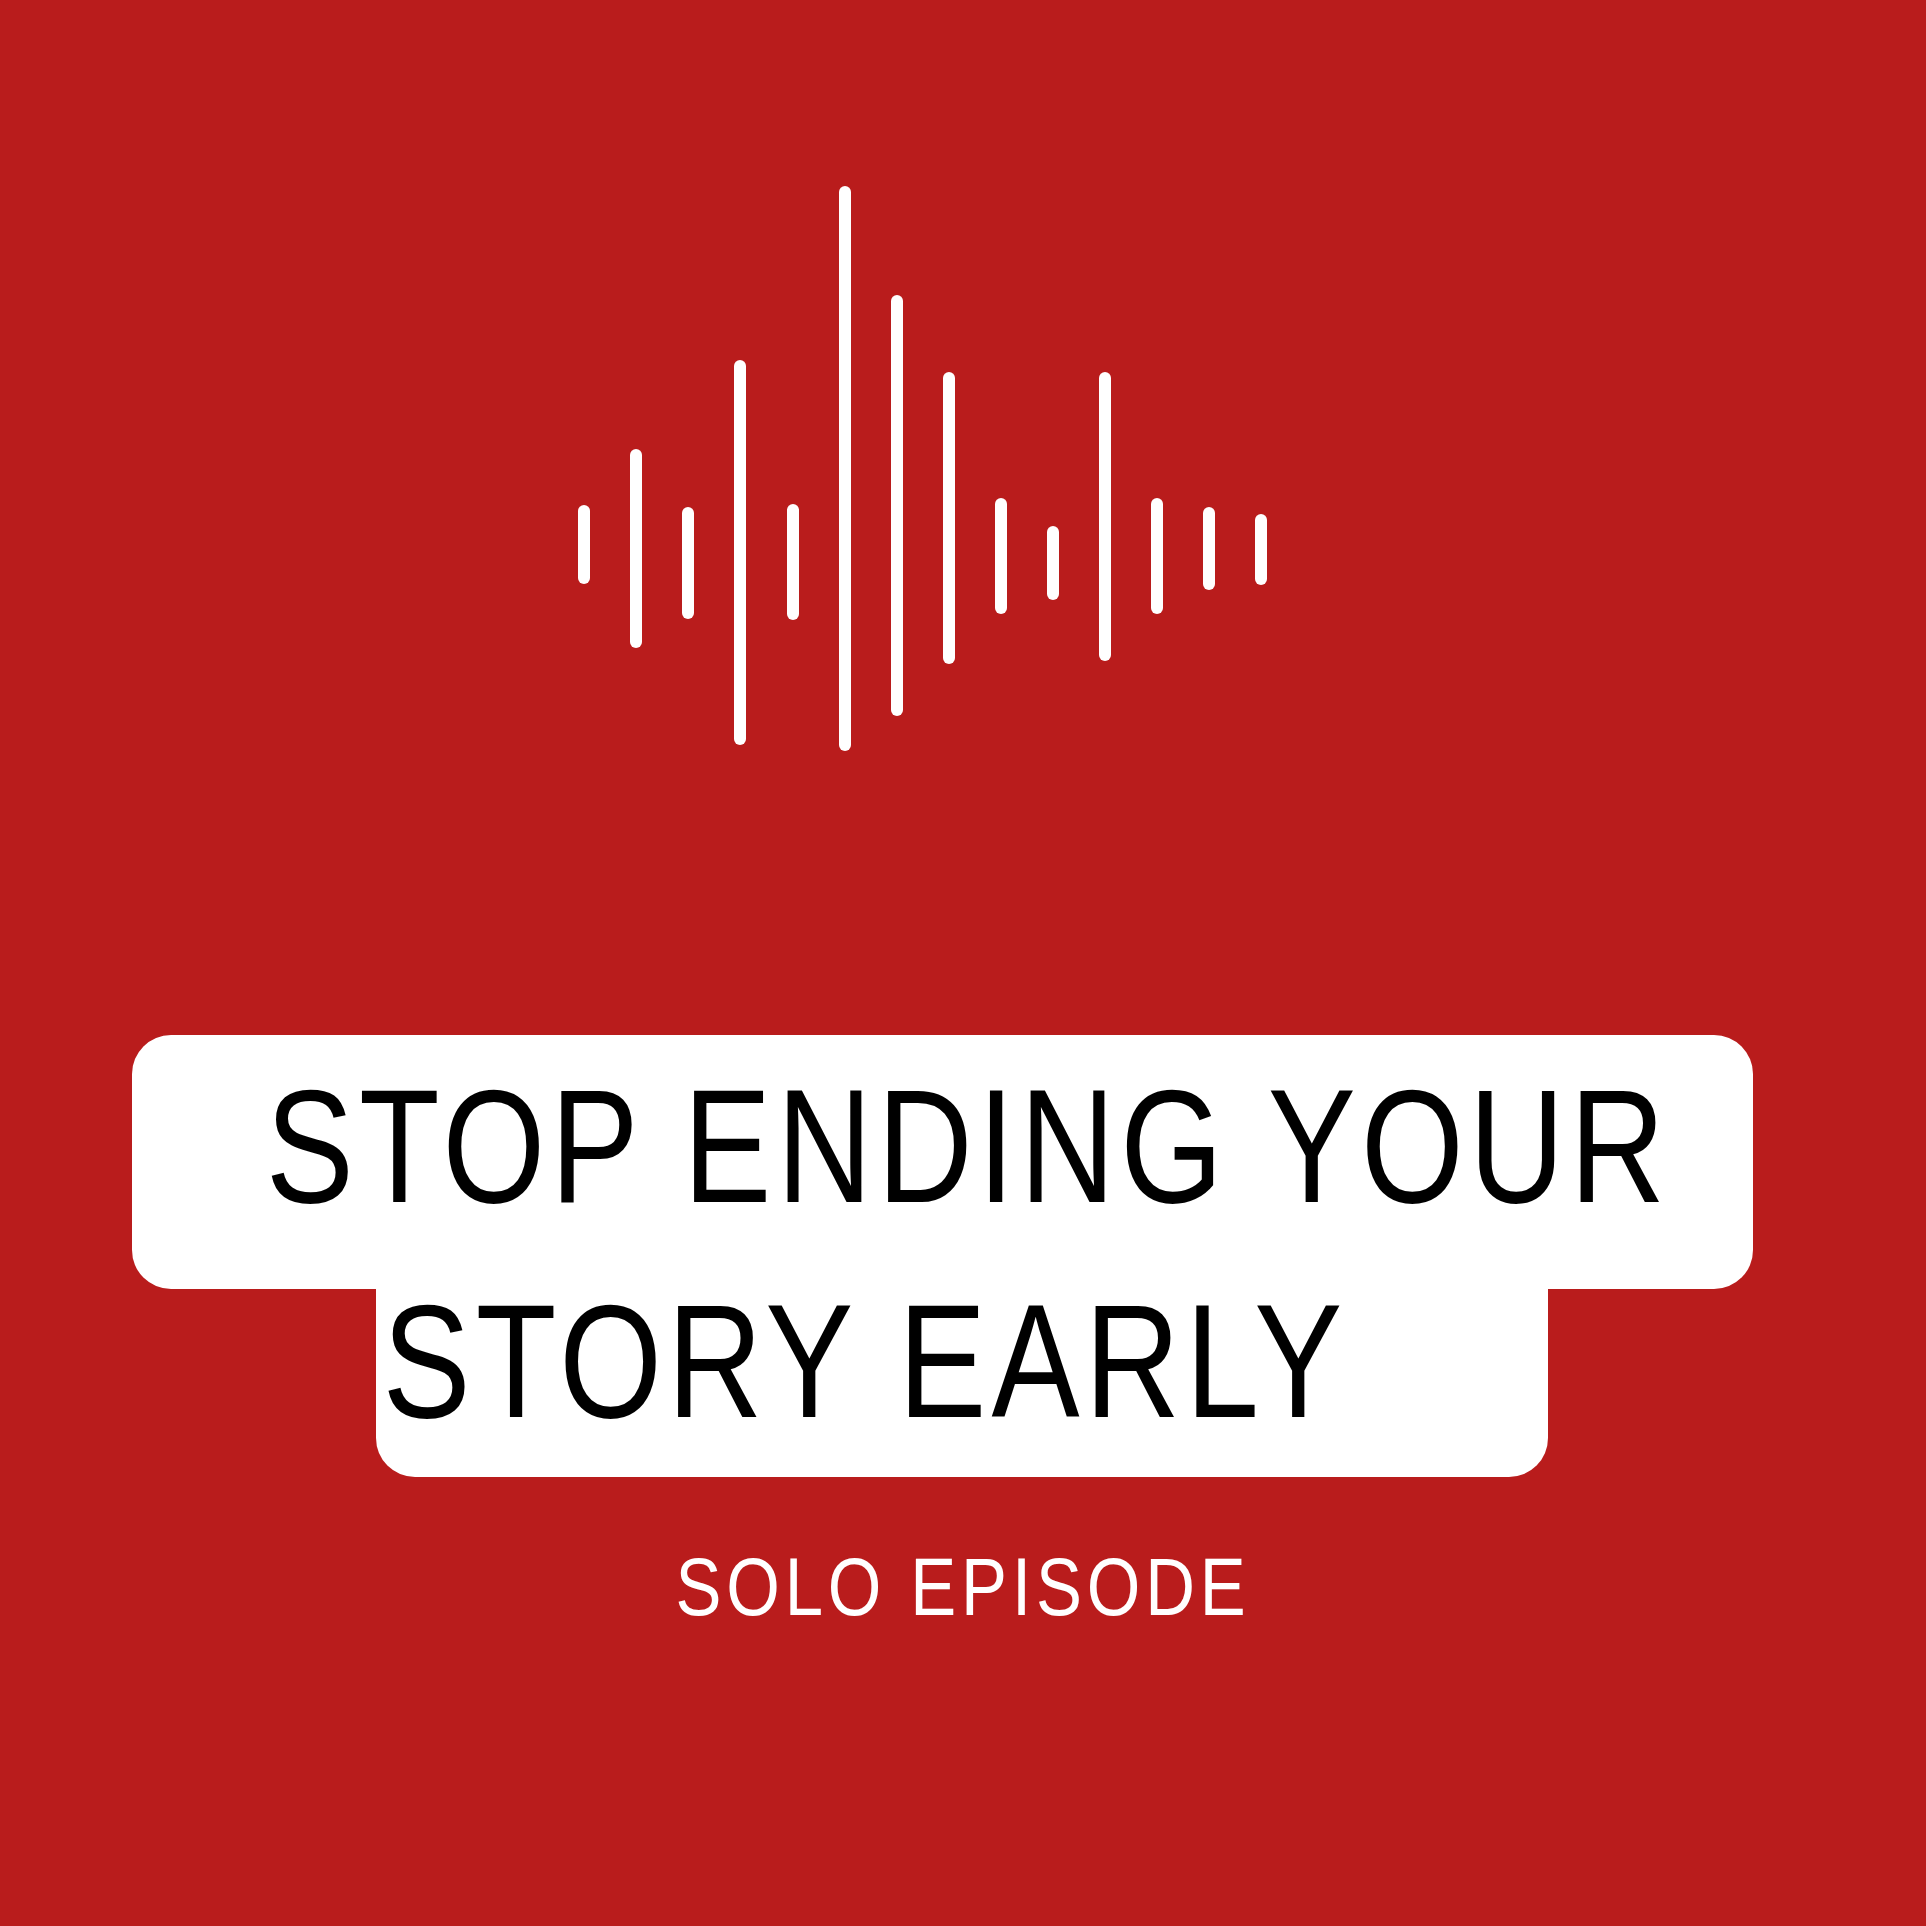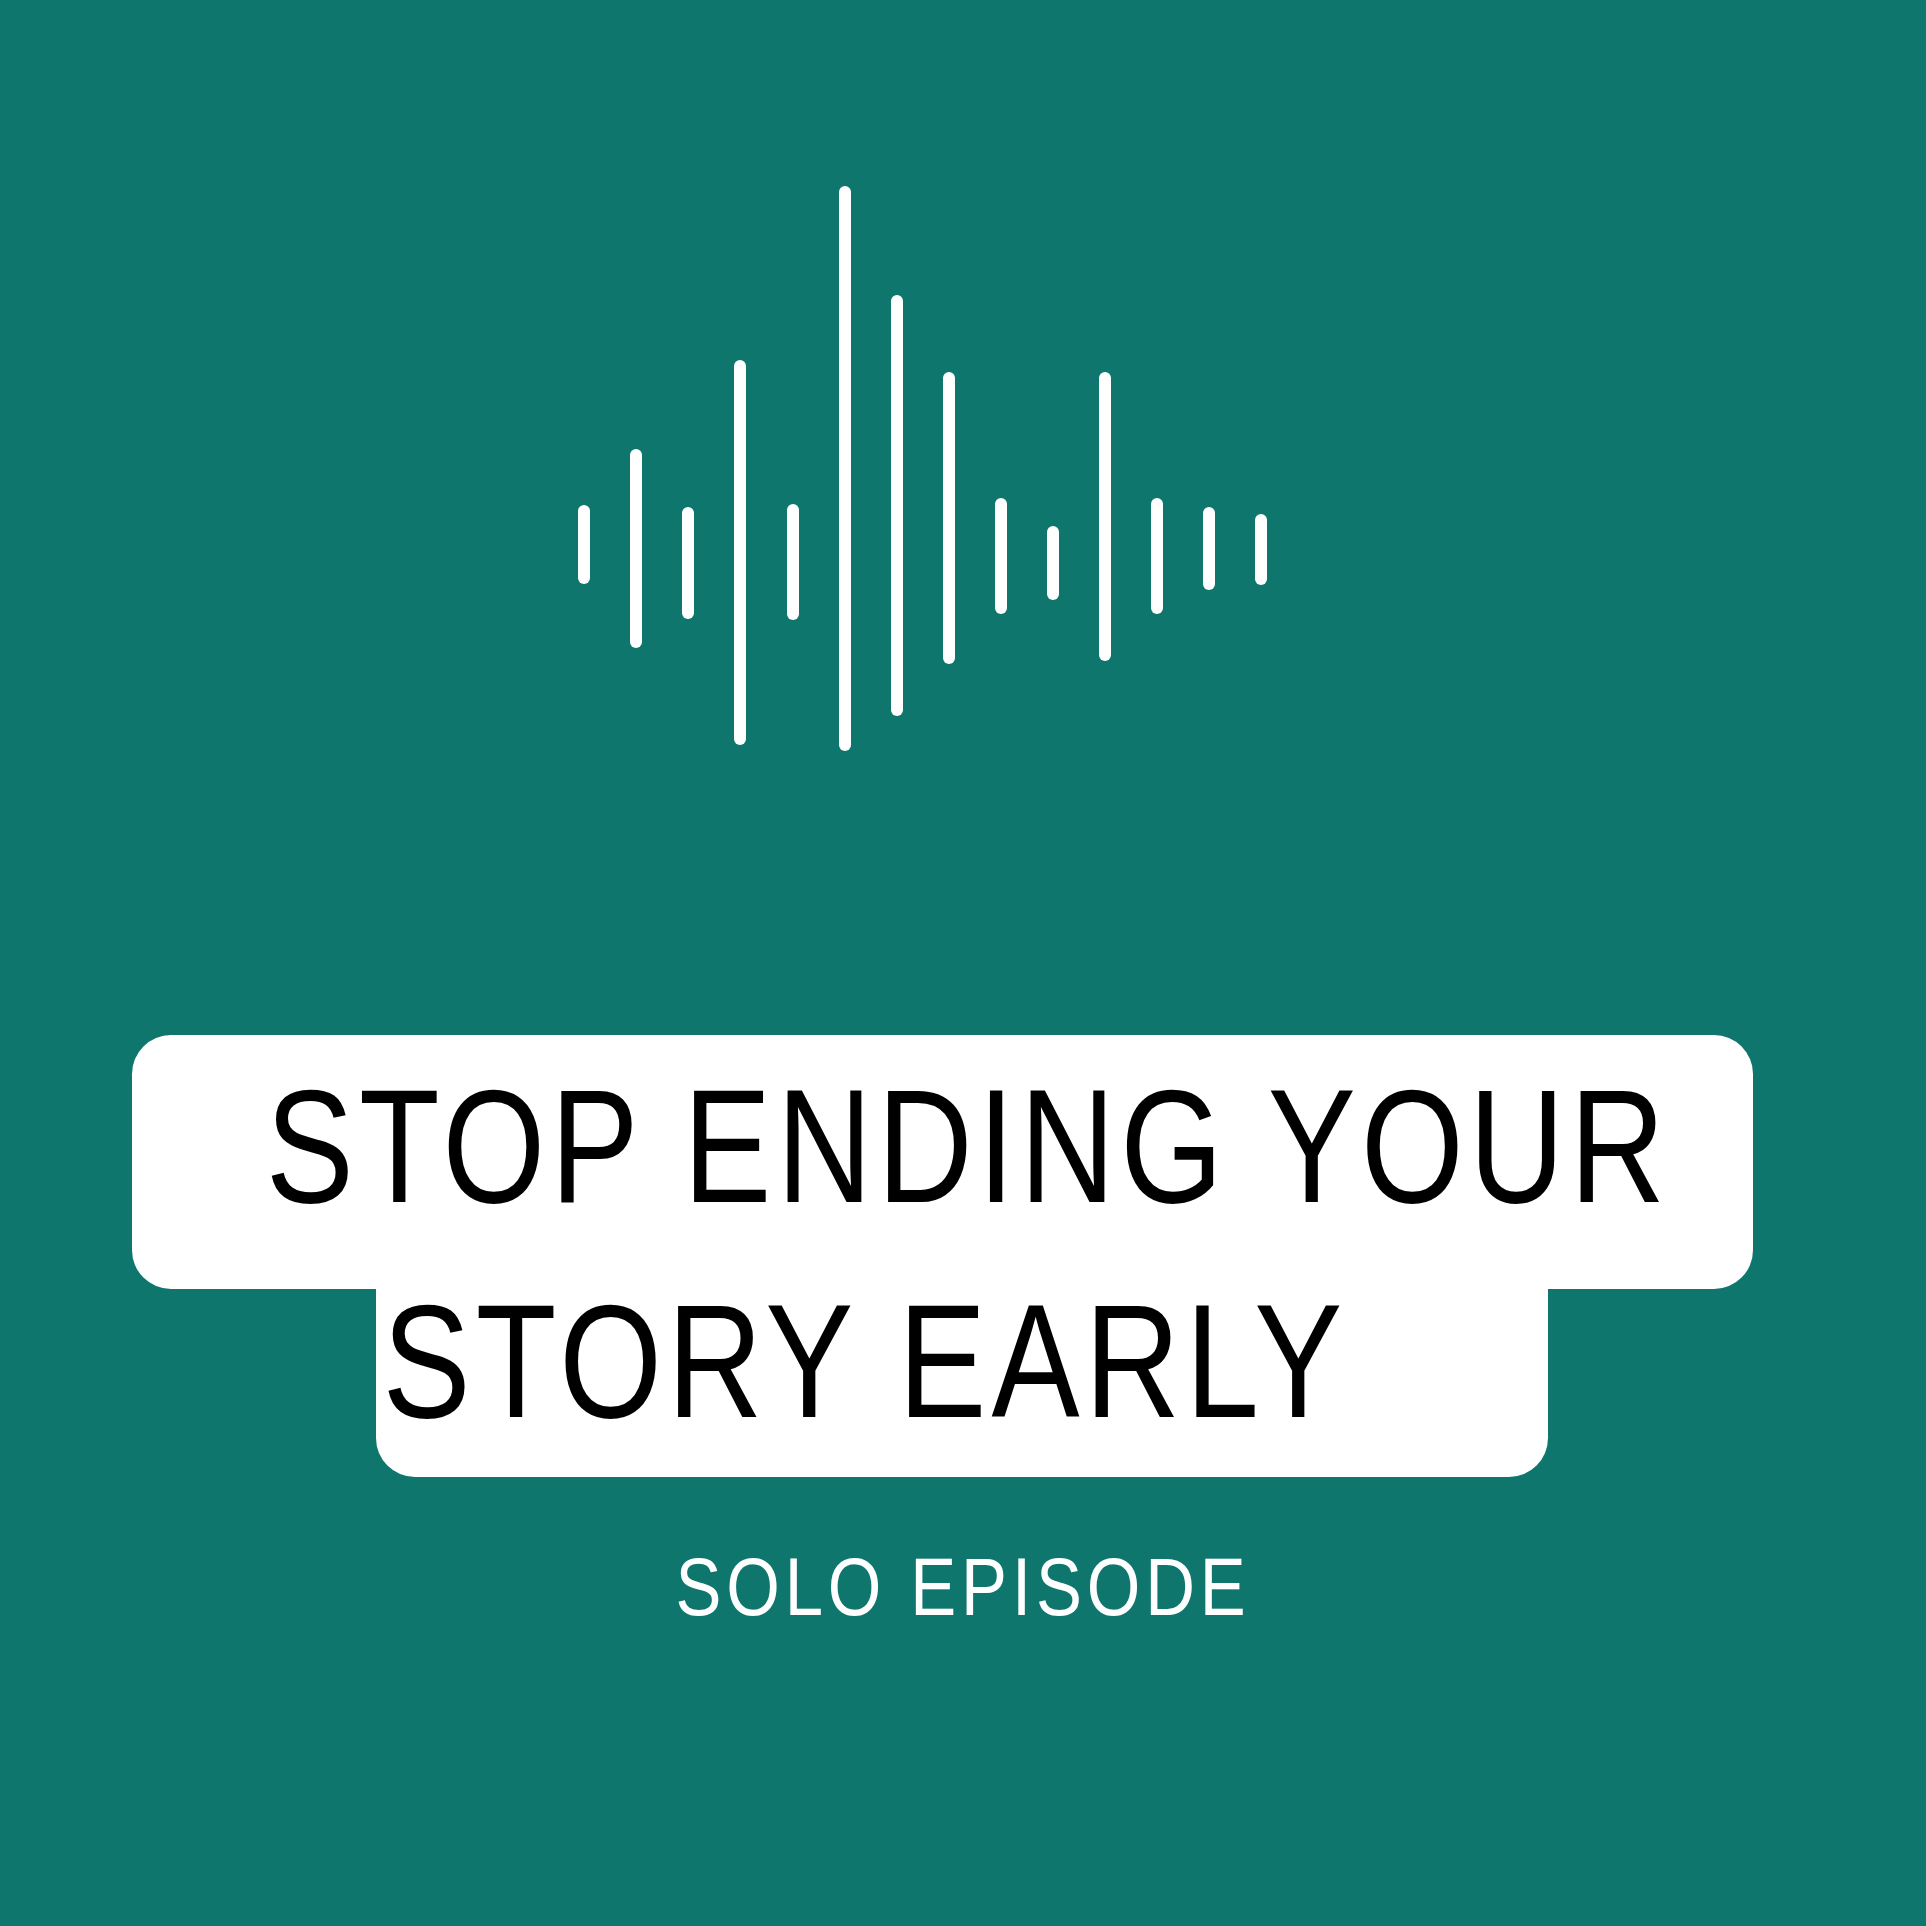--- a/index.html
+++ b/index.html
@@ -4,21 +4,21 @@
 <style>
   html, body {
     margin: 0;
     padding: 0;
     background: #000000;
   }
   #canvas {
     position: relative;
     width: 1926px;
     height: 1926px;
-    background: #0f766e;
+    background: #b91c1c;
     overflow: hidden;
     font-family: "Liberation Sans", sans-serif;
   }
 
   
   #waveform {
     position: absolute;
     left: 0;
     top: 0;
     width: 1926px;

